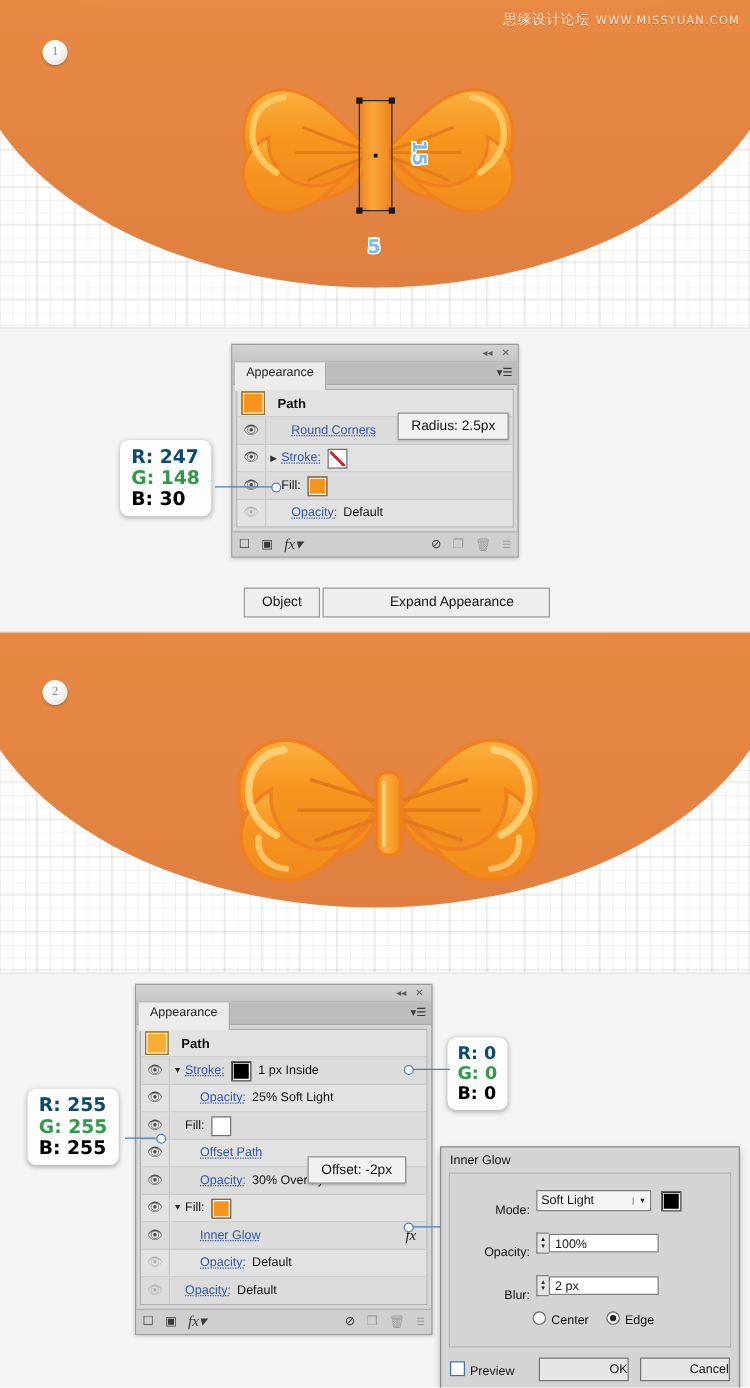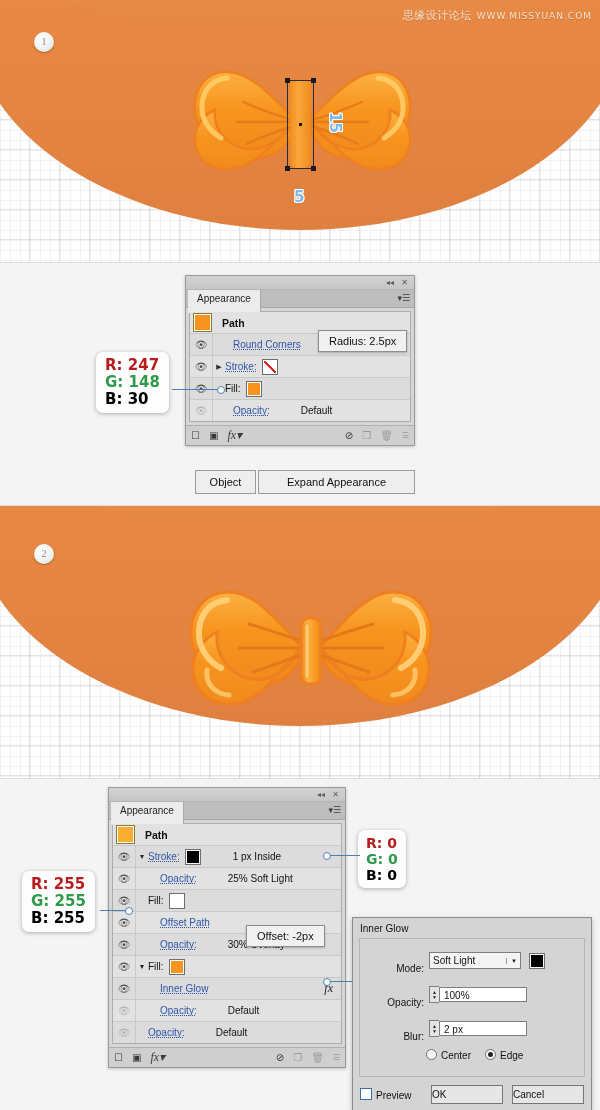--- a/index.html
+++ b/index.html
@@ -76,42 +76,42 @@
   .ai-row{height:21px;display:flex;align-items:center;position:relative;
         border-bottom:1px solid #c9c9c9;background:#e2e2e2;font-size:10px;color:#1c1c1c;}
   .ai-row.alt{background:#dcdcdc;}
   .ai-row:last-child{border-bottom:none;}
   .ai-eye{width:22px;text-align:center;flex:none;font-size:10px;color:#4a4a4a;
         border-right:1px solid #c9c9c9;height:100%;line-height:21px;}
   .ai-eye.off{color:#b1b1b1;}
   .ai-arrow{width:12px;flex:none;text-align:center;font-size:7px;color:#2a2a2a;}
   .ai-indent{width:22px;flex:none;}
   .ai-label{color:#2f56a8;text-decoration:underline dotted;margin-right:5px;white-space:nowrap;}
-  .ai-val{color:#111;white-space:nowrap;margin-left:26px;}
+  .ai-val{color:#111;white-space:nowrap;}
   .ai-swatch{width:14px;height:14px;border:1px solid #6e6e6e;
         box-shadow:inset 0 0 0 1px #fff;margin-right:6px;flex:none;}
   .ai-thumb{width:17px;height:17px;margin:0 4px 0 3px;flex:none;
         border:1px solid #8a7c30;box-shadow:inset 0 0 0 1px #fff;}
   .ai-pathname{font-weight:bold;font-size:10.5px;color:#111;margin-left:6px;}
   .ai-fx{margin-left:auto;margin-right:8px;font-style:italic;
         font-family:"Liberation Serif",serif;font-size:12px;color:#222;}
   .ai-footer{height:19px;background:#cfcfcf;display:flex;align-items:center;
         border-top:1px solid #b0b0b0;padding:0 5px;gap:9px;font-size:10px;color:#3a3a3a;}
   .ai-footer .sp{margin-left:auto;}
 
   .tooltip{position:absolute;background:#f1f1f1;border:1px solid #8f8f8f;
         box-shadow:0 1px 2px rgba(0,0,0,.25);font-size:11px;color:#111;
         padding:4px 10px;white-space:nowrap;}
 
   
   .rgbcard{position:absolute;background:#fdfdfd;border-radius:7px;
         box-shadow:0 1px 4px rgba(0,0,0,.30);padding:5px 9px;
         font-weight:bold;font-size:15px;line-height:17px;
         font-family:"DejaVu Sans",sans-serif;}
-  .rgbcard .r{color:#b91c1c;}
+  .rgbcard .r{color:#0c4a6e;}
   .rgbcard .g{color:#2f9b4a;}
   .rgbcard .b{color:#000000;}
   .rgbcard.small{font-size:14px;line-height:16px;padding:5px 8px;}
 
   .leader{position:absolute;height:1px;background:#4b7fb5;}
   .leader .dot{position:absolute;width:6px;height:6px;border:1px solid #4b7fb5;
         border-radius:50%;background:#fff;top:-3.5px;}
   .leader .dot.l{left:-3px}
   .leader .dot.r{right:-3px}
 
@@ -140,21 +140,21 @@
         align-items:center;margin:2px 0 9px 58px;}
   .rd{width:9px;height:9px;border-radius:50%;border:1px solid #6f6f6f;
         background:#f6f6f6;margin-right:4px;display:inline-block;
         vertical-align:-1px;position:relative;}
   .rd.on:after{content:"";position:absolute;left:2px;top:2px;width:5px;height:5px;
         border-radius:50%;background:#222;}
   .btnrow{display:flex;align-items:center;gap:9px;padding:2px 7px 7px;}
   .chk{width:10px;height:10px;border:1px solid #3c6fa8;background:#fff;
         display:inline-block;vertical-align:-1px;margin-right:4px;}
   .dlgbtn{background:#e6e6e6;border:1px solid #767676;font-size:10px;color:#111;
-        padding:3px 0;text-align:left;width:70px;}
+        padding:3px 0;text-align:right;width:70px;}
   .prevlbl{font-size:10px;color:#111;margin-right:auto;}
 
   
   .btnbar{position:absolute;display:flex;}
   .aibtn{background:#eeeeee;border:1px solid #9b9b9b;font-size:11px;color:#111;
         padding:5px 0;text-align:center;}
   .divider{position:absolute;left:0;width:600px;height:1px;background:#dcdcdc;}
 </style>
 </head>
 <body>
@@ -303,21 +303,21 @@
     <div class="r">R: 247</div>
     <div class="g">G: 148</div>
     <div class="b">B: 30</div>
   </div>
   <div class="leader" style="left:172px;top:126px;width:50px;">
     <span class="dot r"></span>
   </div>
 
   <div class="btnbar" style="left:195px;top:207px;">
     <div class="aibtn" style="width:59px;">Object</div>
-    <div class="aibtn" style="width:155px;margin-left:2px;">Expand Appearance</div>
+    <div class="aibtn" style="width:155px;margin-left:2px;padding-left:25px;">Expand Appearance</div>
   </div>
 </div>
 <div class="divider" style="top:505px;"></div>
 
 <div class="canvas" style="top:506px;height:272px;">
   <div class="grid-major"></div>
   <div class="grid"></div>
   <div class="orangeband" style="top:-250px;"></div>
 
   <div class="badge" style="left:34px;top:38px;">

